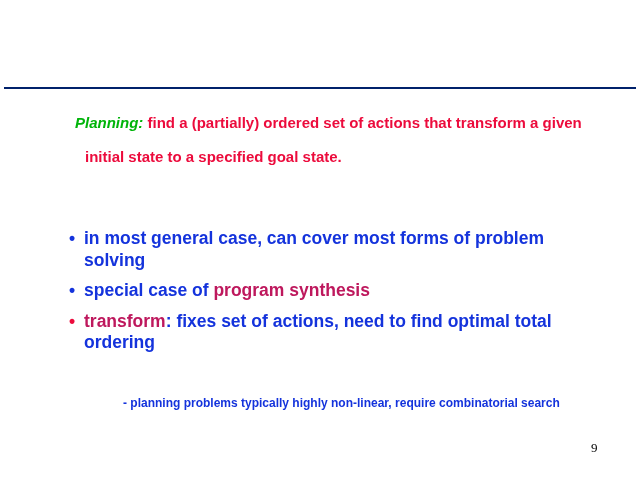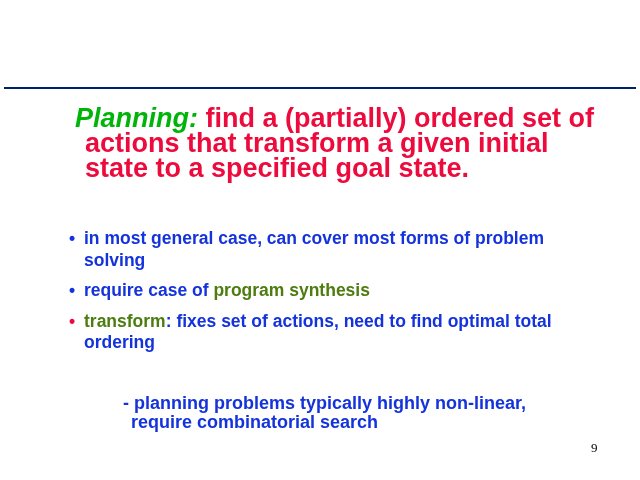--- a/index.html
+++ b/index.html
@@ -50,23 +50,23 @@
     height: 0;
     border-top: 2px solid #00216b;
   }
 
   
   .heading {
     position: absolute;
     left: 75px;
     top: 106px;
     width: 520px;
-    font-size: 27px;
+    font-size: 15px;
     font-weight: bold;
-    line-height: 25px;
+    line-height: 34px;
     color: #ec0b3c;
     text-indent: -10px;
     padding-left: 10px;
   }
   .heading .kw {
     color: #00b40a;
     font-style: italic;
   }
 
   
@@ -87,33 +87,33 @@
   }
   .bullet .dot {
     position: absolute;
     left: 1px;
     top: 0;
     font-size: 17.5px;
     line-height: 21.5px;
   }
   .bullet .dot.blue { color: #1433dc; }
   .bullet .dot.red  { color: #ec0b3c; }
-  .bullet .red { color: #4d7c0f; }
+  .bullet .red { color: #be185d; }
   .bullet .blue { color: #1433dc; }
 
   #bullet-0 { margin-bottom: 9px; }
   #bullet-1 { margin-bottom: 9px; }
 
   
   .subnote {
     position: absolute;
     left: 123px;
     top: 394px;
     width: 450px;
-    font-size: 18px;
+    font-size: 12px;
     font-weight: bold;
     line-height: 19px;
     color: #1433dc;
     text-indent: -8px;
     padding-left: 8px;
   }
 
   
   .page-number {
     position: absolute;
@@ -139,21 +139,21 @@
     <span class="kw">Planning:</span><span> find a (partially) ordered set of actions that transform a given initial state to a specified goal state.</span>
   </div>
 
   <div class="bullets">
 
     <div class="bullet" id="bullet-0">
       <span class="dot blue">•</span><span class="blue">in most general case, can cover most forms of problem solving</span>
     </div>
 
     <div class="bullet" id="bullet-1">
-      <span class="dot blue">•</span><span class="blue">require case of </span><span class="red">program synthesis</span>
+      <span class="dot blue">•</span><span class="blue">special case of </span><span class="red">program synthesis</span>
     </div>
 
     <div class="bullet" id="bullet-2">
       <span class="dot red">•</span><span class="red">transform</span><span class="blue">: fixes set of actions, need to find optimal total ordering</span>
     </div>
 
   </div>
 
   <div class="subnote">
     <span>-</span><span> planning problems typically highly non-linear, require combinatorial search</span>

